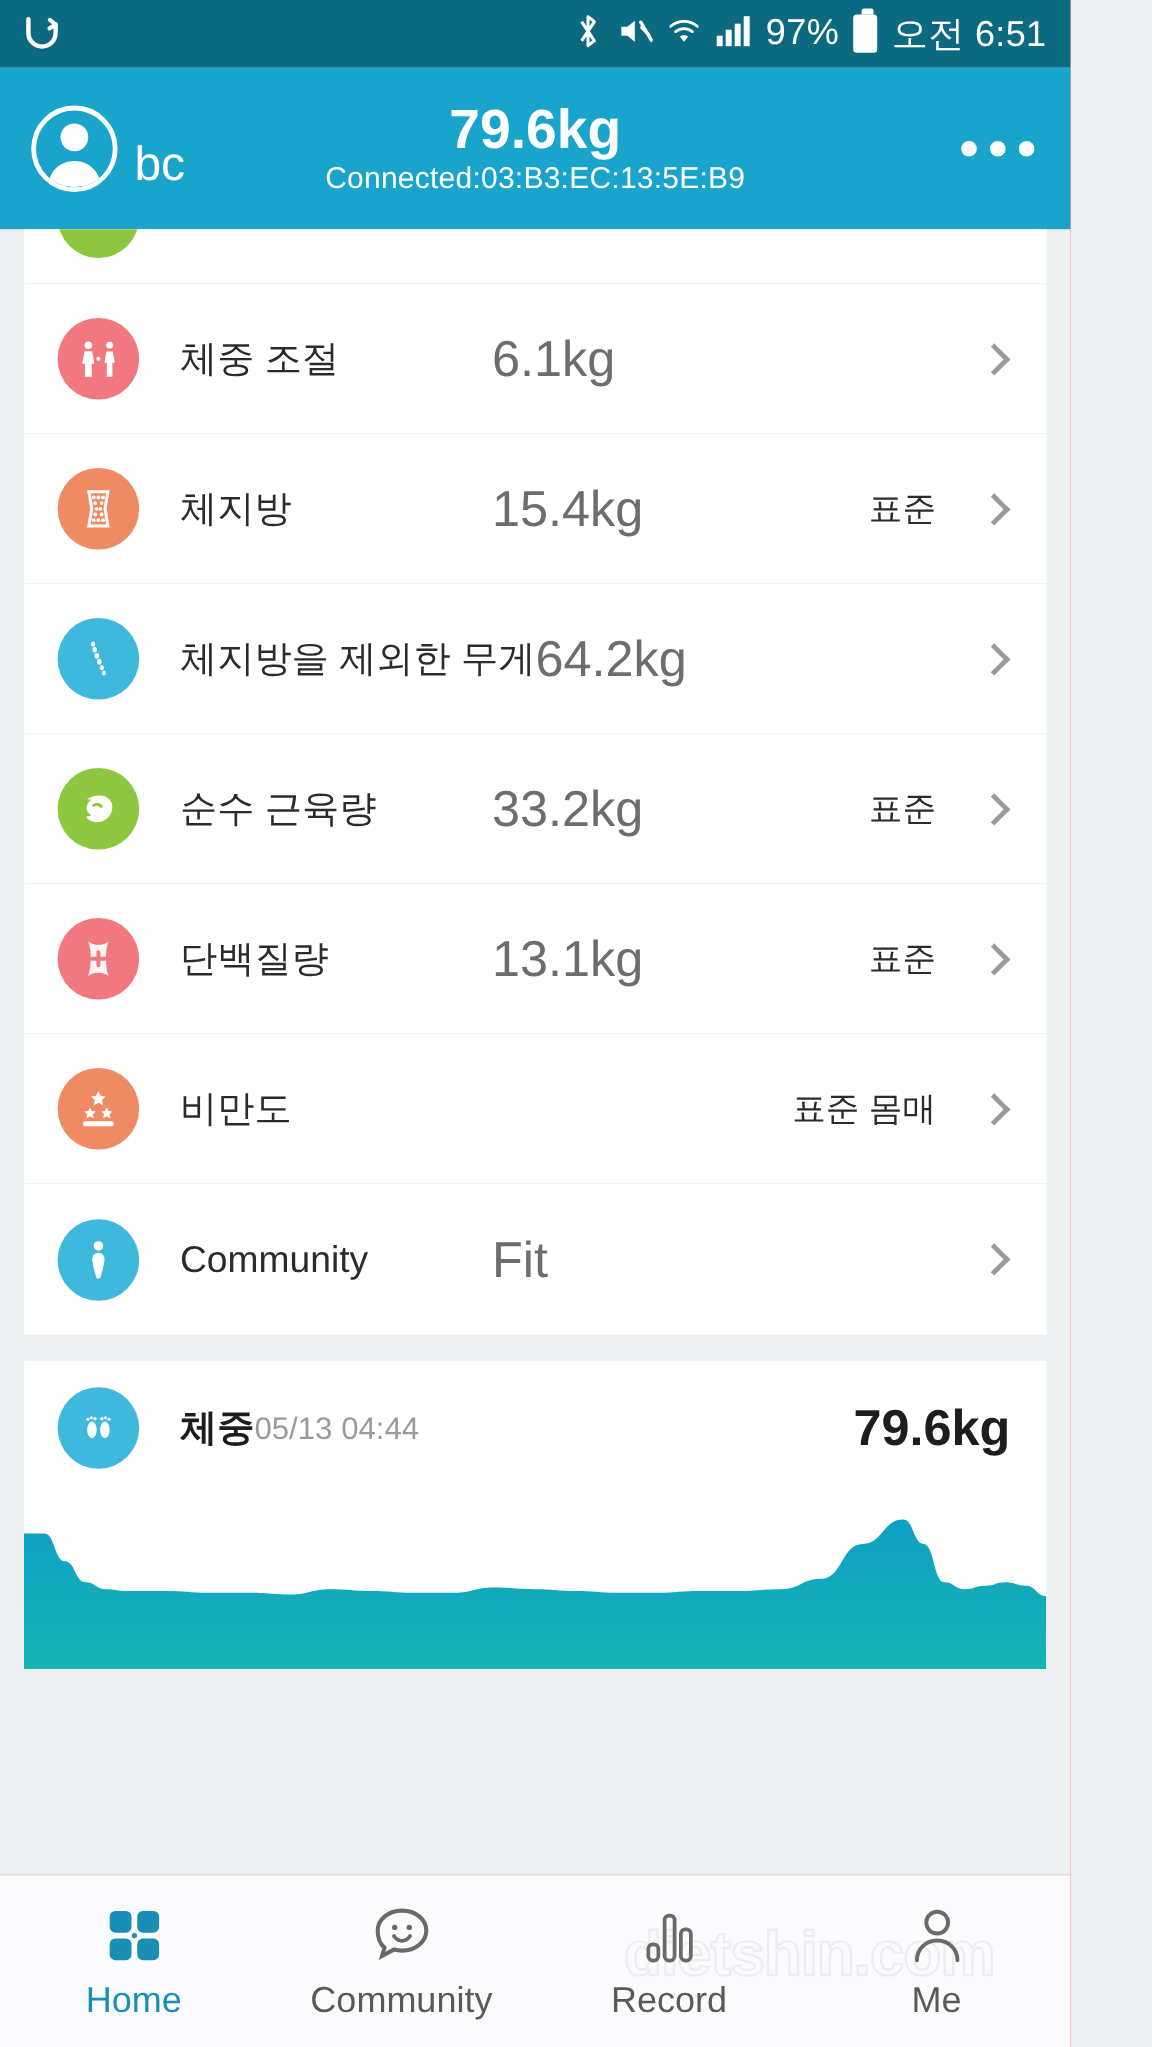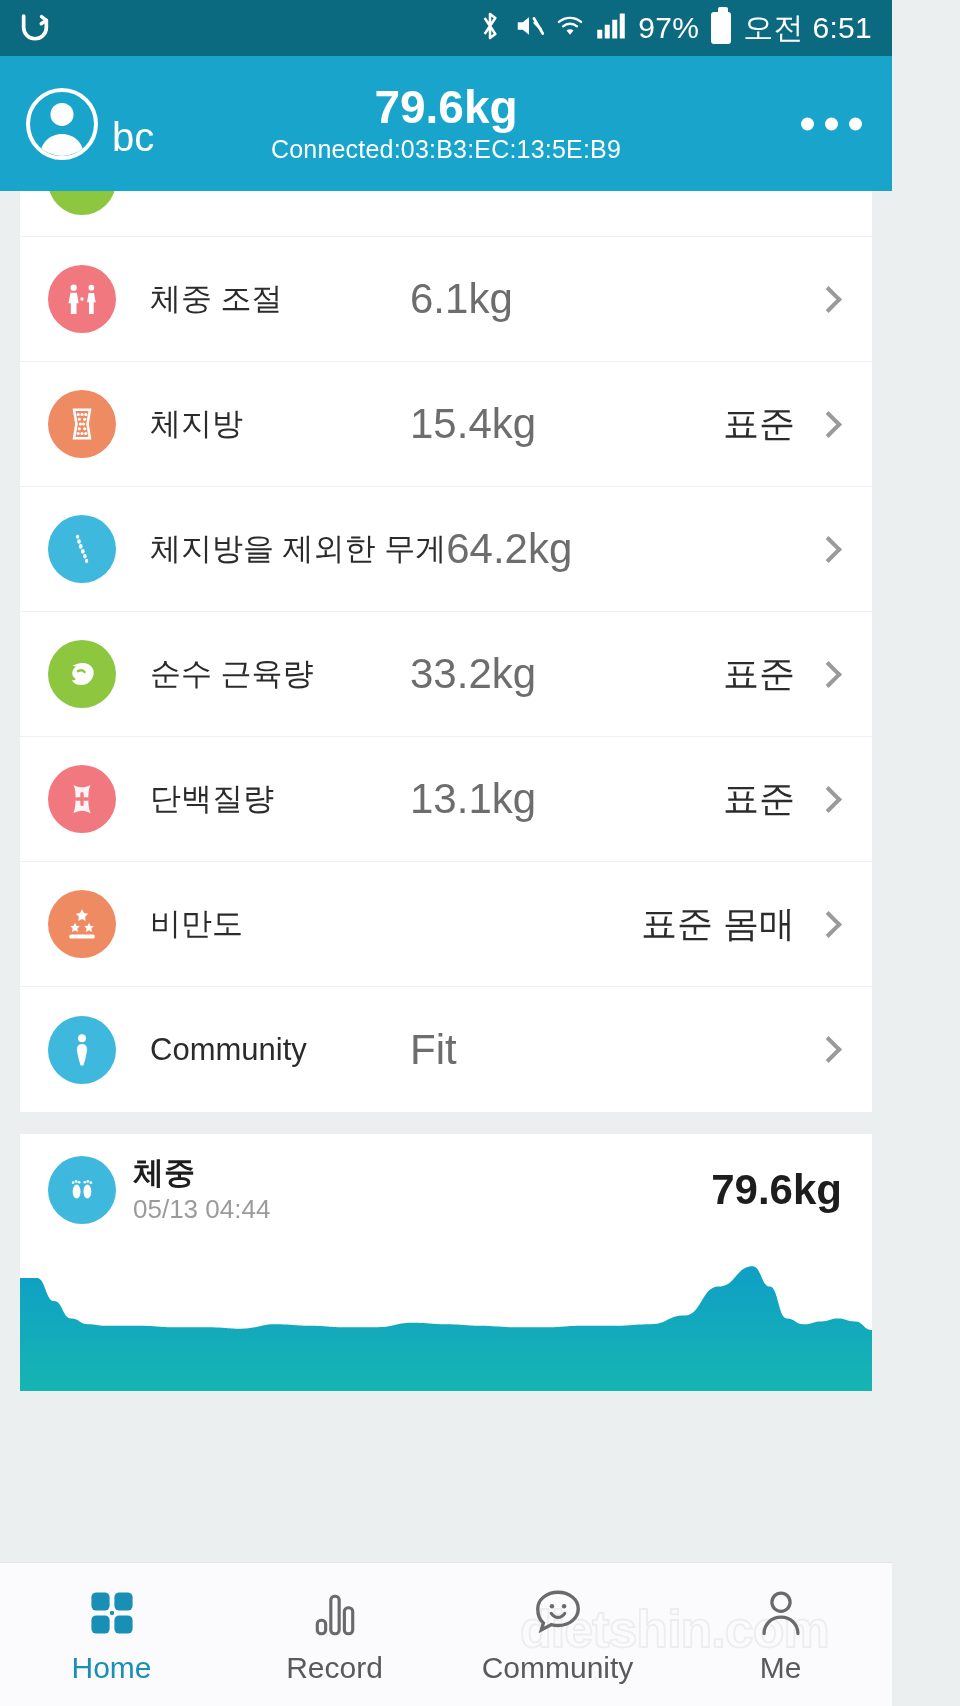--- a/index.html
+++ b/index.html
@@ -74,32 +74,32 @@
     display:flex; align-items:center; justify-content:center;
   }
   .r-label {
     font-size:31px; color:#2b2b2b; margin-left:34px; white-space:nowrap;
   }
   .r-value {
     font-size:42px; color:#6d6d6d; position:absolute; left:390px;
   }
   .r-value.inline { position:static; margin-left:0; }
   .r-status {
-    position:absolute; right:77px; font-size:36px; color:#2b2b2b; white-space:nowrap;
+    position:absolute; right:92px; font-size:28px; color:#2b2b2b; white-space:nowrap;
   }
   .chev {
     position:absolute; right:34px; width:19px; height:19px;
     border-top:4px solid #9a9a9a; border-right:4px solid #9a9a9a;
     transform:rotate(45deg);
   }
 
   
   .wcard { background:#fff; margin:22px 20px 0; position:relative; overflow:hidden; }
   .wrow { display:flex; align-items:center; height:112px; position:relative; }
-  .wtext { margin-left:17px; display:flex; flex-direction:column; justify-content:flex-end; }
+  .wtext { margin-left:34px; display:flex; flex-direction:row; justify-content:flex-end; }
   .wtitle { font-size:31px; color:#1d1d1d; font-weight:700; line-height:1.15; }
   .wdate { font-size:26px; color:#9b9b9b; margin-top:3px; }
   .wval {
     position:absolute; right:30px; top:50%; transform:translateY(-50%);
     font-size:42px; font-weight:700; color:#1d1d1d;
   }
   .chartbox { height:145px; position:relative; }
   .chartbox svg { display:block; width:100%; height:100%; }
 
   
@@ -364,43 +364,43 @@
           <rect x="2.5" y="13.1" width="8.4" height="8.4" rx="2.2" fill="#1a8fb5"></rect>
           <rect x="13.1" y="13.1" width="8.4" height="8.4" rx="2.2" fill="#1a8fb5"></rect>
           <circle cx="12" cy="12" r="1" fill="#1a8fb5"></circle>
         </svg>
       </div>
       <div class="nav-label">Home</div>
     </div>
 
     <div class="nav-item">
       <div class="nav-ico">
-        <svg width="50" height="50" viewBox="0 0 24 24">
-          <rect x="3.5" y="15" width="4" height="6.5" rx="1.8" fill="none" stroke="#6a6a6a" stroke-width="1.5"></rect>
-          <rect x="10" y="3.5" width="4" height="18" rx="1.8" fill="none" stroke="#6a6a6a" stroke-width="1.5"></rect>
-          <rect x="16.5" y="9" width="4" height="12.5" rx="1.8" fill="none" stroke="#6a6a6a" stroke-width="1.5"></rect>
-        </svg>
-      </div>
-      <div class="nav-label">Record</div>
-    </div>
-
-    <div class="nav-item">
-      <div class="nav-ico">
         <svg width="54" height="54" viewBox="0 0 24 24">
           <path d="M12 3.2c5 0 9 3.2 9 7.4s-4 7.4-9 7.4c-1 0-2-.14-2.9-.4L4.6 20l.9-3.1C3.9 15.6 3 13.4 3 10.6 3 6.4 7 3.2 12 3.2z" fill="none" stroke="#6a6a6a" stroke-width="1.5"></path>
           <circle cx="9.3" cy="9.4" r="1" fill="#6a6a6a"></circle>
           <circle cx="14.7" cy="9.4" r="1" fill="#6a6a6a"></circle>
           <path d="M9 12.6c.8 1.2 2 1.8 3 1.8s2.2-.6 3-1.8" fill="none" stroke="#6a6a6a" stroke-width="1.4" stroke-linecap="round"></path>
         </svg>
       </div>
       <div class="nav-label">Community</div>
     </div>
 
     <div class="nav-item">
       <div class="nav-ico">
+        <svg width="50" height="50" viewBox="0 0 24 24">
+          <rect x="3.5" y="15" width="4" height="6.5" rx="1.8" fill="none" stroke="#6a6a6a" stroke-width="1.5"></rect>
+          <rect x="10" y="3.5" width="4" height="18" rx="1.8" fill="none" stroke="#6a6a6a" stroke-width="1.5"></rect>
+          <rect x="16.5" y="9" width="4" height="12.5" rx="1.8" fill="none" stroke="#6a6a6a" stroke-width="1.5"></rect>
+        </svg>
+      </div>
+      <div class="nav-label">Record</div>
+    </div>
+
+    <div class="nav-item">
+      <div class="nav-ico">
         <svg width="52" height="52" viewBox="0 0 24 24">
           <circle cx="12" cy="7" r="4.2" fill="none" stroke="#6a6a6a" stroke-width="1.5"></circle>
           <path d="M4.2 21.5c0-4.4 3.5-7.6 7.8-7.6s7.8 3.2 7.8 7.6" fill="none" stroke="#6a6a6a" stroke-width="1.5" stroke-linecap="round"></path>
         </svg>
       </div>
       <div class="nav-label">Me</div>
     </div>
   </div>
 
 </div>

